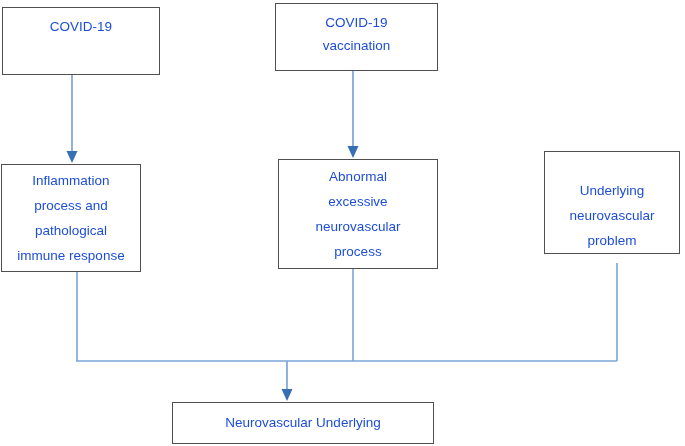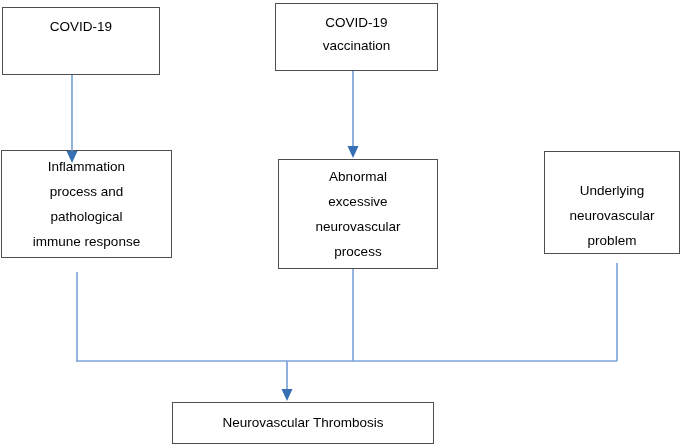--- a/index.html
+++ b/index.html
@@ -1,40 +1,40 @@
 <!DOCTYPE html>
 <html><head>
 <meta charset="utf-8">
 <style>
   html,body{margin:0;padding:0;background:#ffffff;}
   .canvas{
     position:relative;
     width:685px;height:446px;
     background:#ffffff;
     font-family:"Liberation Sans", sans-serif;
-    color:#000000;
+    color:#1d4ed8;
     overflow:hidden;
   }
   .node{
     position:absolute;
     box-sizing:border-box;
     border:1.4px solid #4f4f4f;
     background:#ffffff;
     display:flex;
     align-items:center;
     justify-content:center;
     text-align:center;
     font-size:13.5px;
     line-height:25px;
   }
   .node .label{white-space:pre-line;display:block;width:100%;}
   .node.top-align{align-items:flex-start;}
   #n-covid19{left:2px;top:7px;width:158px;height:68px;line-height:20px;padding-top:9px;}
   #n-vaccination{left:275px;top:3px;width:163px;height:68px;line-height:23px;padding-top:7px;}
-  #n-inflammation{left:1px;top:150px;width:171px;height:108px;text-align:center;}
+  #n-inflammation{left:1px;top:164px;width:140px;height:108px;text-align:center;}
   #n-immunogenicity{left:278px;top:159px;width:160px;height:110px;}
   #n-underlying{left:544px;top:151px;width:136px;height:103px;align-items:flex-end;}
   #n-thrombosis{left:172px;top:402px;width:262px;height:42px;line-height:18px;}
   svg.connectors{
     position:absolute;left:0;top:0;width:685px;height:446px;
     pointer-events:none;
   }
 </style>
 </head>
 <body>
@@ -64,21 +64,21 @@
 process</span>
   </div>
 
   <div class="node" id="n-underlying">
     <span class="label">Underlying
 neurovascular
 problem</span>
   </div>
 
   <div class="node" id="n-thrombosis">
-    <span class="label">Neurovascular Thrombosis</span>
+    <span class="label">Neurovascular Underlying</span>
   </div>
 
   <svg class="connectors" viewBox="0 0 685 446">
 
     <line x1="72" y1="75" x2="72" y2="152" stroke-width="1.7" stroke="#7ba4d9"></line>
     <polygon points="66.5,151 77.5,151 72,163" fill="#366fb4"></polygon>
 
     <line x1="353" y1="71" x2="353" y2="147" stroke-width="1.7" stroke="#7ba4d9"></line>
     <polygon points="347.5,146 358.5,146 353,158" fill="#366fb4"></polygon>
 

